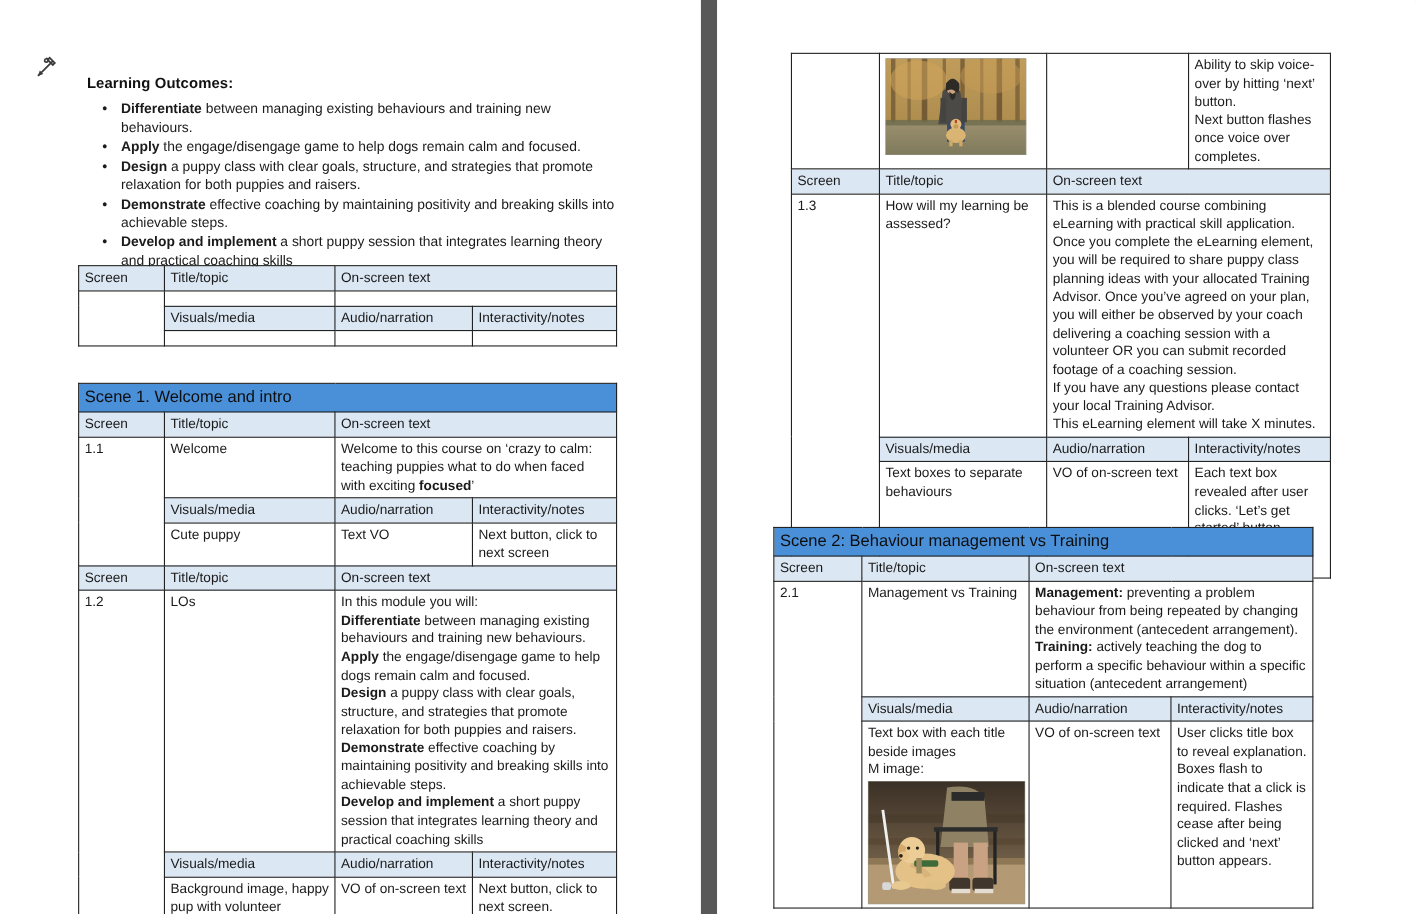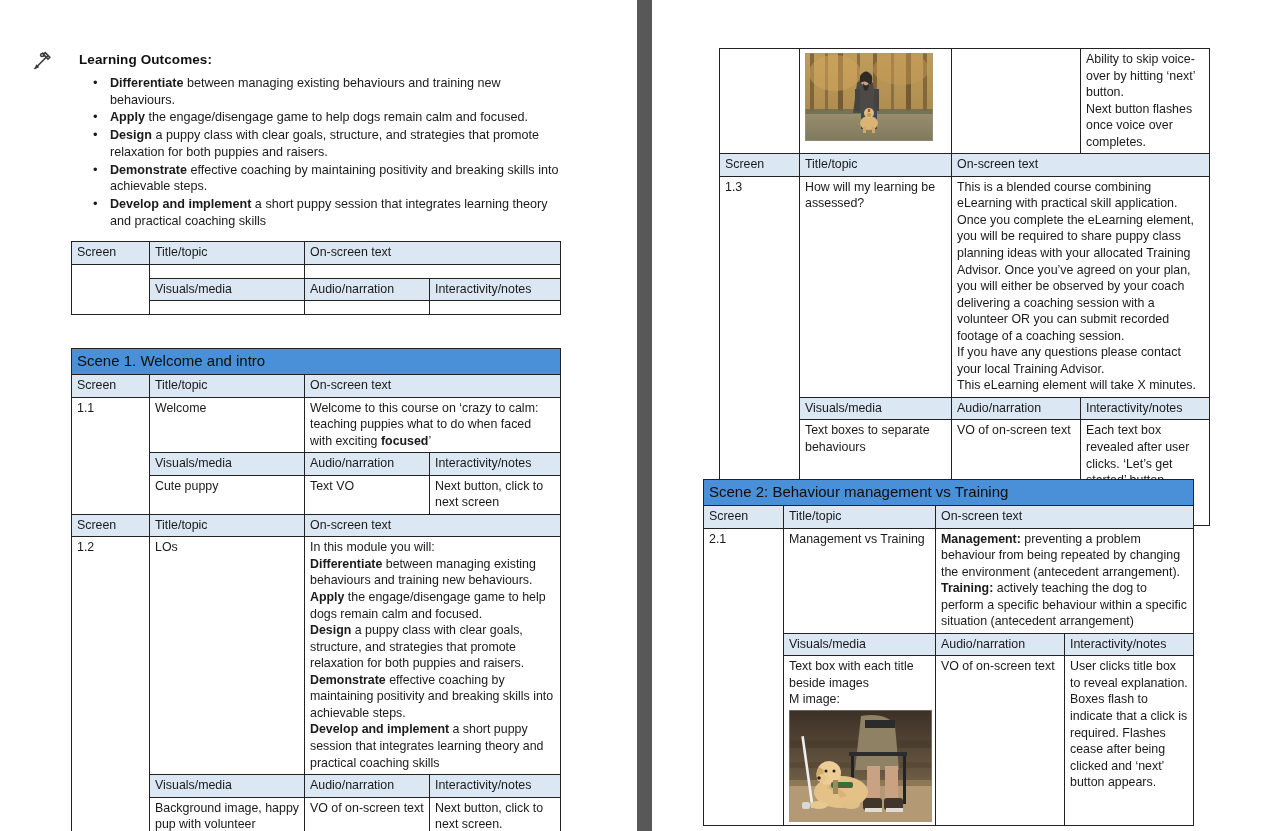--- a/index.html
+++ b/index.html
@@ -30,21 +30,21 @@
   
   .ink-mark {
     position: absolute; left: 31px; top: 50px;
     width: 22px; height: 22px; color: #3a3a3a;
   }
 
   
   .lo-block { position: absolute; left: 79px; top: 52px; width: 490px; }
   .lo-title {
     font-size: 13.5px; font-weight: bold; color: #111;
-    letter-spacing: .1px; margin: 0 0 8px 0;
+    letter-spacing: .1px; margin: 16px 0 8px 0;
   }
   ul.lo-list { list-style: none; margin: 0; padding: 0; }
   ul.lo-list li {
     position: relative; padding-left: 31px; margin-bottom: 1px;
     font-size: 12.6px; line-height: 1.33; color: #1a1a1a;
   }
   ul.lo-list li::before {
     content: "\2022"; position: absolute; left: 14px; top: -1px;
     font-size: 13px; color: #1a1a1a;
   }

